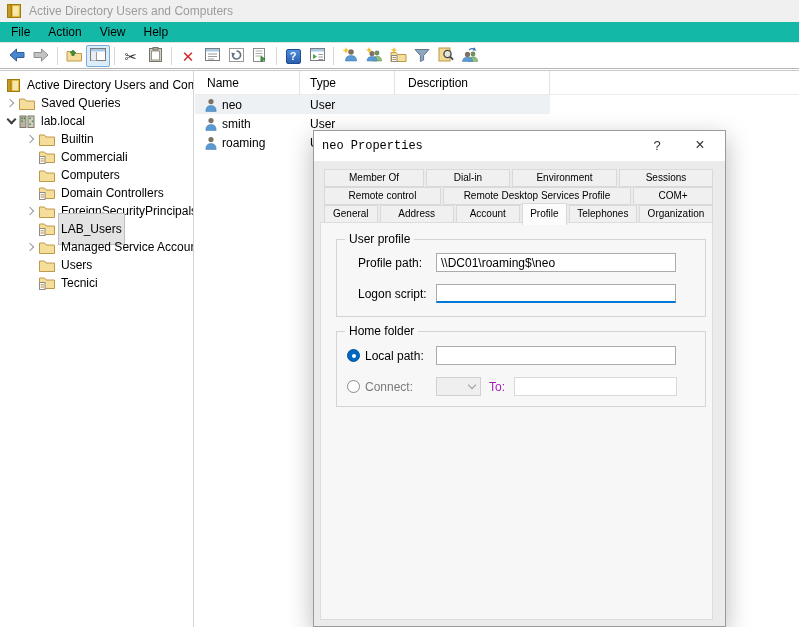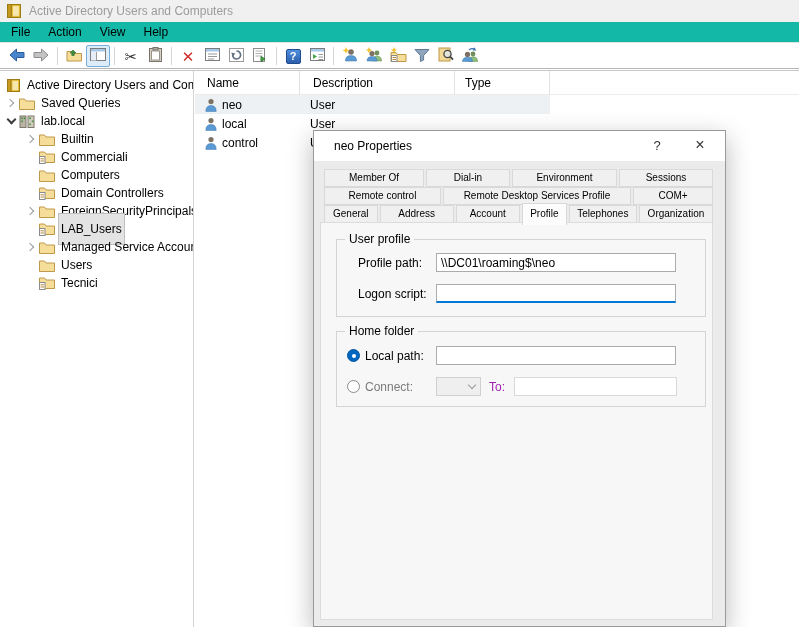--- a/index.html
+++ b/index.html
@@ -47,21 +47,21 @@
   .lcell-name { width:105px; display:flex; align-items:center; padding-left:10px; }
   .lcell-name .uicon { margin-right:5px; display:inline-flex; }
   .lcell-type { width:95px; padding-left:10px; }
   .lcell-desc { width:155px; padding-left:13px; }
 
   
   .dialog { position:absolute; left:313px; top:130px; width:413px; height:497px; background:#ebebeb;
     border:1px solid #9a9a9a; box-shadow:0 8px 24px rgba(0,0,0,0.28); }
   .dlg-titlebar { position:absolute; top:0; left:0; right:0; height:30px; background:#fff;
     display:flex; align-items:center; }
-  .dlg-title { margin-left:20px; }
+  .dlg-title { margin-left:8px;font-family:Liberation Mono, monospace; }
   .dlg-help { position:absolute; right:58px; top:5px; width:20px; height:20px; text-align:center; line-height:20px; font-size:13px; color:#333; }
   .dlg-close { position:absolute; right:14px; top:3px; width:22px; height:22px; text-align:center; line-height:22px; font-size:16px; color:#333; }
   .tabs { position:absolute; top:38px; left:10px; width:389px; }
   .tab-row { display:flex; gap:2px; height:18px; }
   .tab { background:#f0f0f0; border:1px solid #d9d9d9; font-size:10px; text-align:center;
     line-height:16px; height:18px; overflow:hidden; white-space:nowrap; }
   .tab.active { background:#fcfcfc; border-bottom:none; height:22px; margin-top:-2px; position:relative; z-index:3; line-height:20px; }
   .tab-page { position:absolute; left:6px; right:12px; top:91px; bottom:6px; background:#f7f7f7; border:1px solid #dcdcdc; }
 
   .groupbox { position:absolute; left:15px; width:370px; border:1px solid #d4d4d4; }
@@ -364,22 +364,22 @@
               <line x1="1.5" y1="11" x2="5" y2="11" stroke="#b5893d"></line>
             </svg>
           </span>
         <span class="tlabel">Tecnici</span>
       </div>
     </div>
 
     <div class="list-pane">
       <div class="list-header">
         <span class="hcell hc-name">Name</span>
+        <span class="hcell hc-type">Type</span>
         <span class="hcell hc-desc">Description</span>
-        <span class="hcell hc-type">Type</span>
       </div>
       <div class="list-row selected">
         <span class="lcell-name">
             <span class="uicon">
               <svg width="12" height="14" viewBox="0 0 12 14">
                 <circle cx="6" cy="3.6" r="2.6" fill="#7d7164"></circle>
                 <path d="M0.8,13.4 Q0.8,7.6 6,7.6 Q11.2,7.6 11.2,13.4 Z" fill="#5b9bd5" stroke="#3b72a8" stroke-width="0.5"></path>
               </svg>
             </span>
             <span>neo</span>
@@ -388,34 +388,34 @@
         <span class="lcell-desc"></span>
       </div>
       <div class="list-row">
         <span class="lcell-name">
             <span class="uicon">
               <svg width="12" height="14" viewBox="0 0 12 14">
                 <circle cx="6" cy="3.6" r="2.6" fill="#7d7164"></circle>
                 <path d="M0.8,13.4 Q0.8,7.6 6,7.6 Q11.2,7.6 11.2,13.4 Z" fill="#5b9bd5" stroke="#3b72a8" stroke-width="0.5"></path>
               </svg>
             </span>
-            <span>local</span>
+            <span>smith</span>
           </span>
         <span class="lcell-type">User</span>
         <span class="lcell-desc"></span>
       </div>
       <div class="list-row">
         <span class="lcell-name">
             <span class="uicon">
               <svg width="12" height="14" viewBox="0 0 12 14">
                 <circle cx="6" cy="3.6" r="2.6" fill="#7d7164"></circle>
                 <path d="M0.8,13.4 Q0.8,7.6 6,7.6 Q11.2,7.6 11.2,13.4 Z" fill="#5b9bd5" stroke="#3b72a8" stroke-width="0.5"></path>
               </svg>
             </span>
-            <span>control</span>
+            <span>roaming</span>
           </span>
         <span class="lcell-type">User</span>
         <span class="lcell-desc"></span>
       </div>
     </div>
   </div>
 
   <div class="dialog">
     <div class="dlg-titlebar">
       <span class="dlg-title">neo Properties</span>

